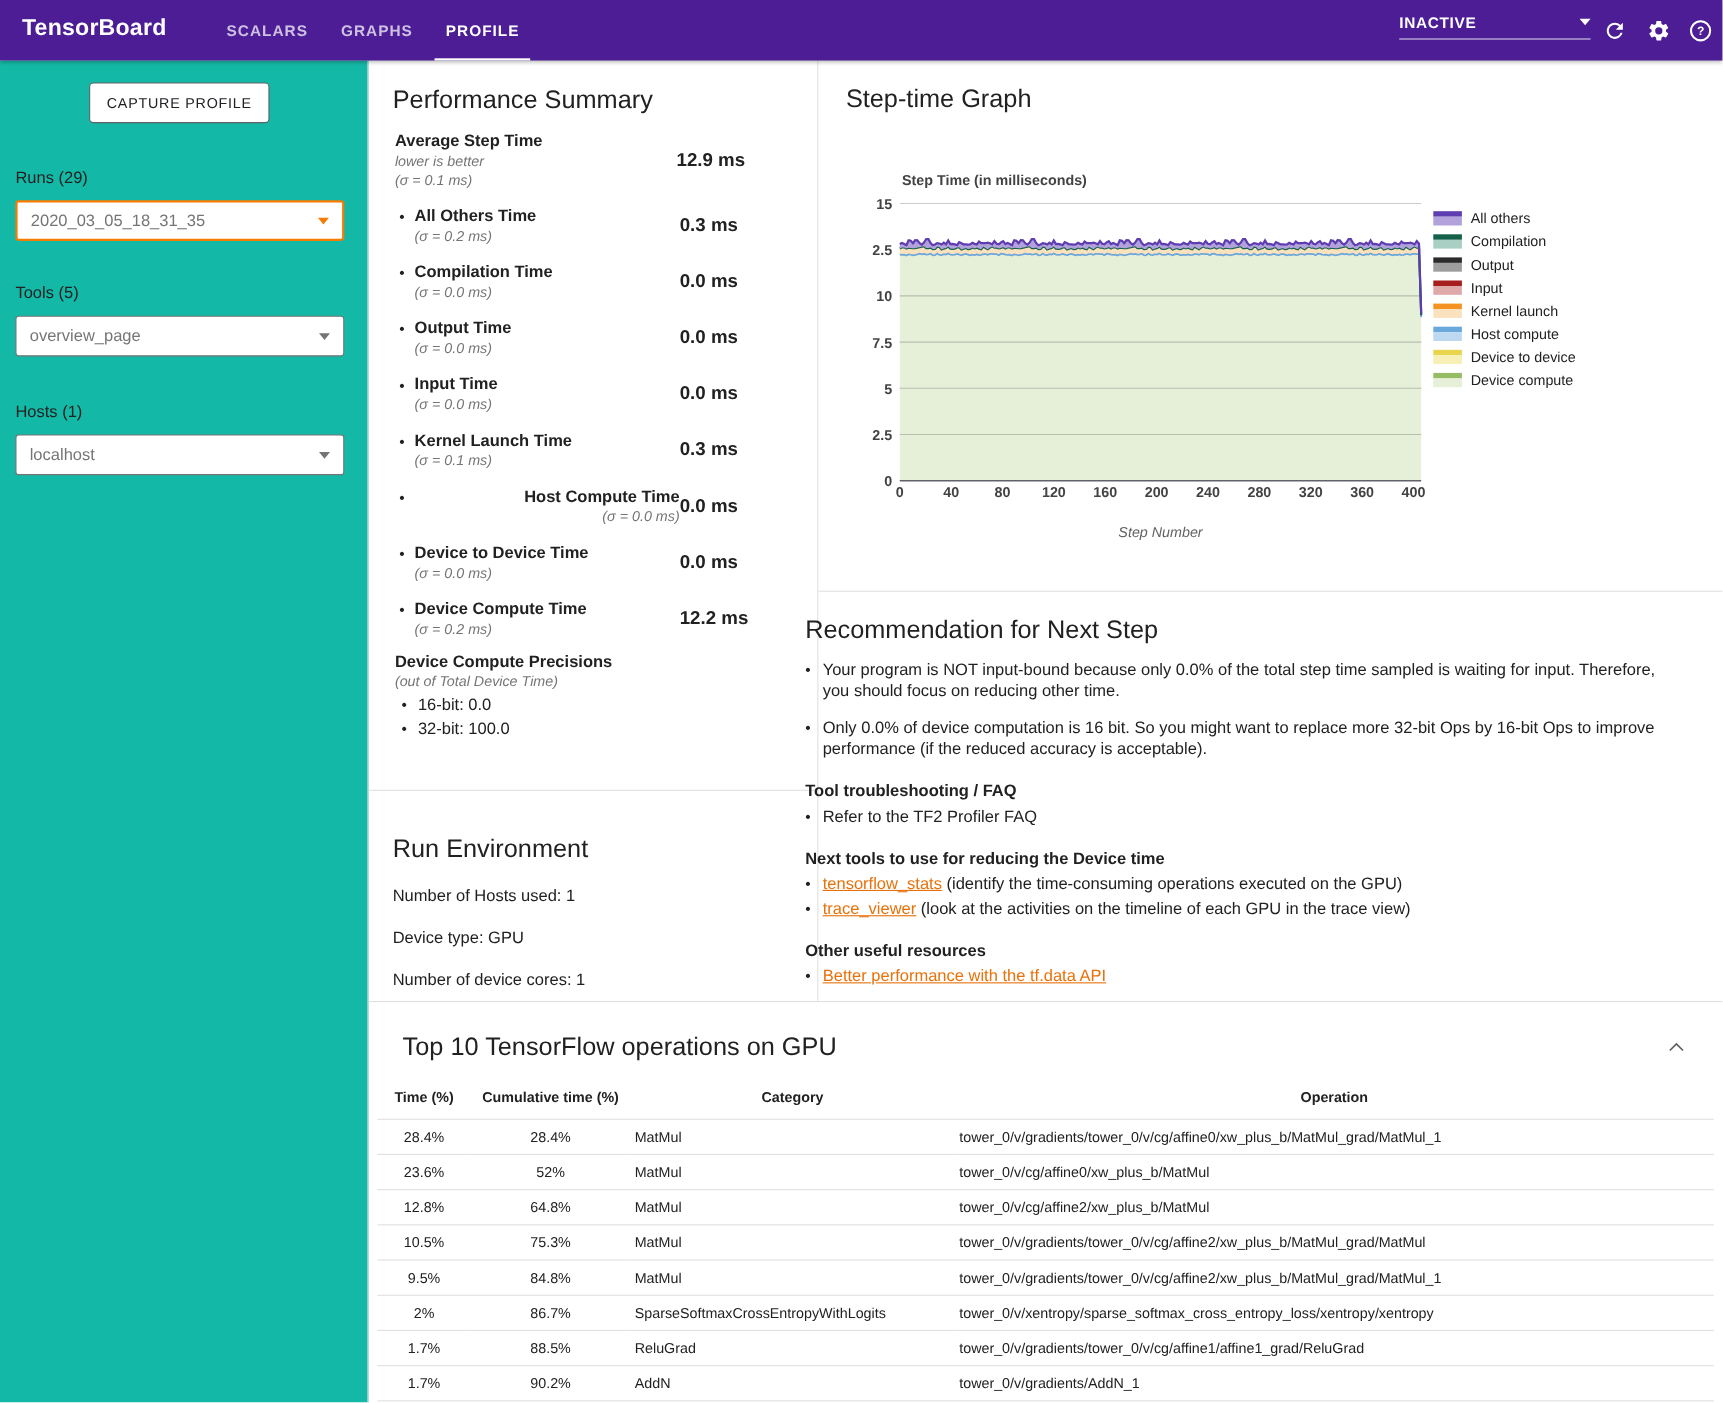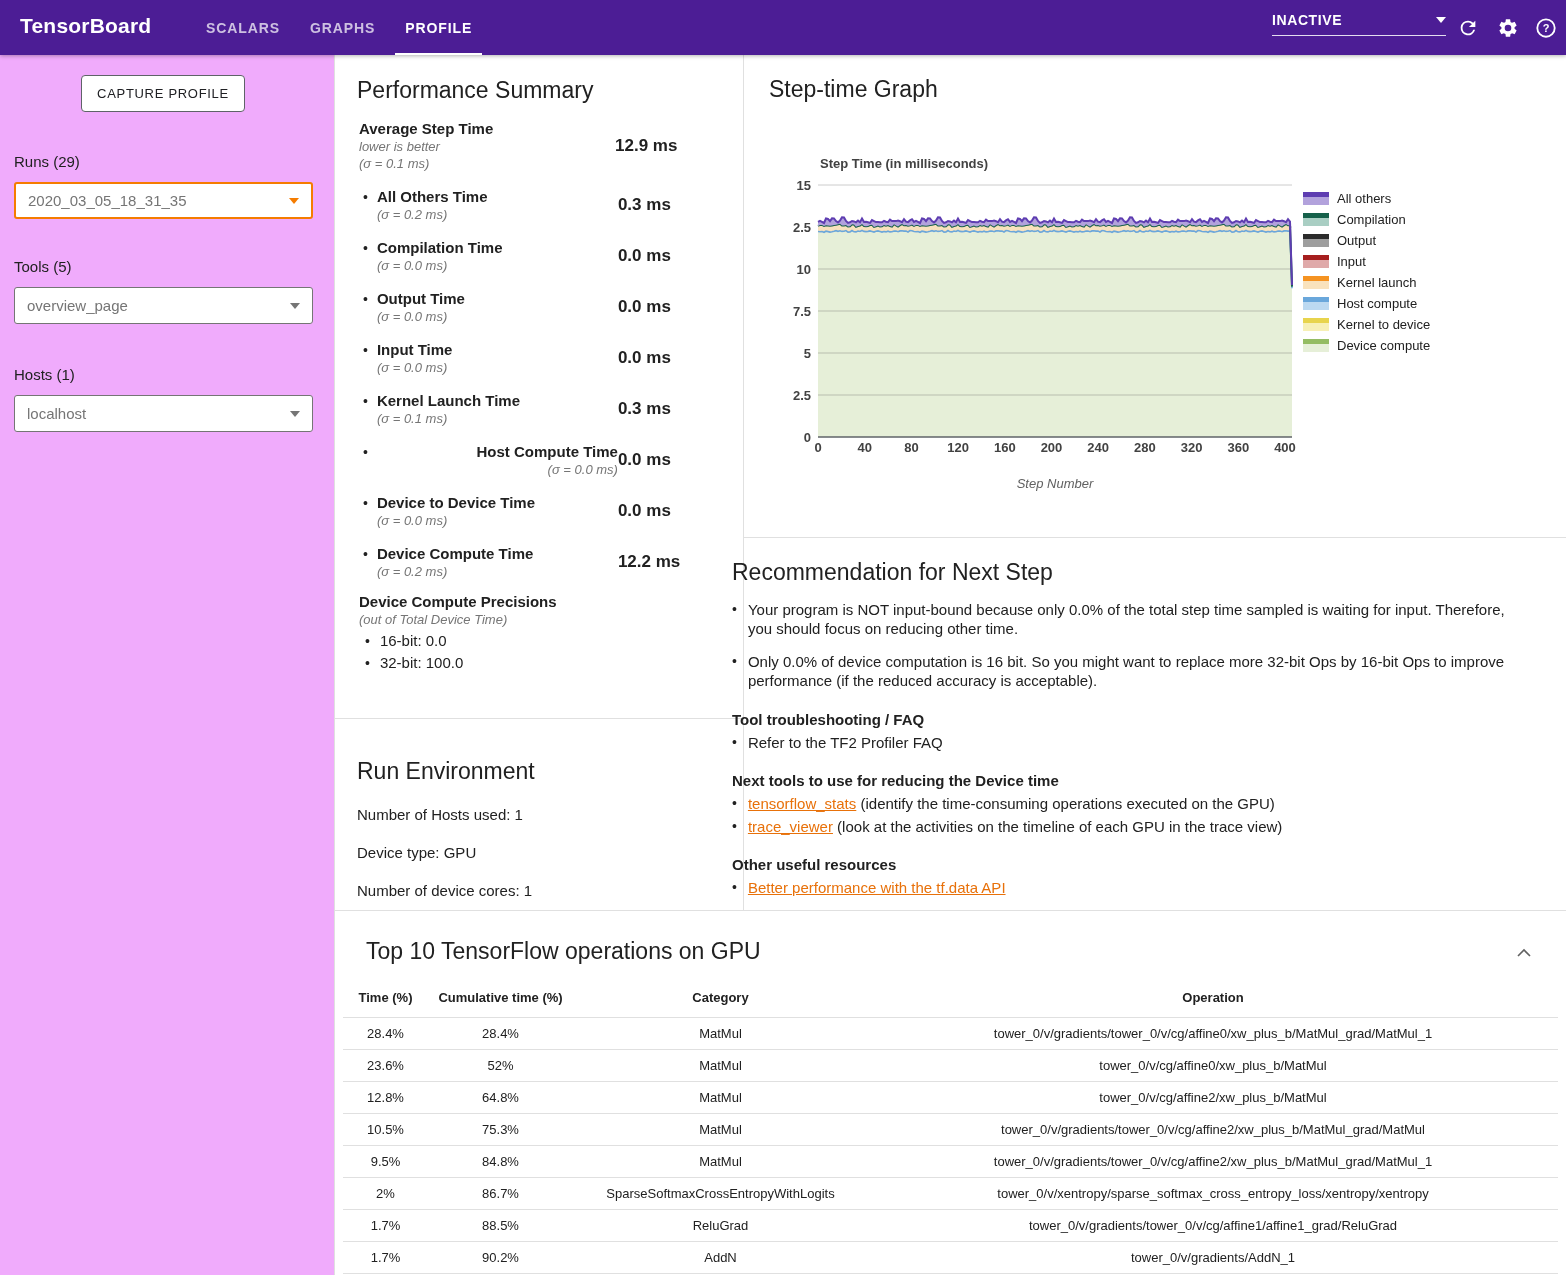--- a/index.html
+++ b/index.html
@@ -17,21 +17,21 @@
   .tab.active::after { content:""; position:absolute; left:2px; right:2px; bottom:0; height:2px; background:#fff; }
   .status { position:absolute; left:1272px; top:12px; width:174px; cursor:pointer; }
   .status-row { display:flex; justify-content:space-between; align-items:center; padding-bottom:7px;
                 border-bottom:1px solid rgba(255,255,255,.85); font-size:14px; font-weight:bold; letter-spacing:.6px; }
   .caret-w { width:0; height:0; border-left:5px solid transparent; border-right:5px solid transparent;
              border-top:6px solid #fff; }
   .icon-btn { position:absolute; top:13px; width:30px; height:30px; display:flex; align-items:center;
               justify-content:center; cursor:pointer; }
 
   
-  .sidebar { position:absolute; left:0; top:55px; width:335px; height:1220px; border-right:1px solid #e0e0e0; background:#f0abfc; }
+  .sidebar { position:absolute; left:0; top:55px; width:335px; height:1220px; border-right:1px solid #e0e0e0; background:#14b8a6; }
   .capture-btn { position:absolute; left:81px; top:20px; width:164px; height:37px; background:#fff;
                  border:1px solid #5f6368; border-radius:4px; font-family:"Liberation Sans",sans-serif;
                  font-size:13px; letter-spacing:.7px; color:#202124; cursor:pointer; }
   .side-group { position:absolute; left:14px; width:299px; }
   .side-label { font-size:15px; color:#212121; }
   .dd { margin-top:12px; height:37px; border-radius:3px; display:flex; align-items:center;
         justify-content:space-between; padding:0 12px; font-size:15px; color:#757575; background:#fff; cursor:pointer; }
   .dd.primary { border:2px solid #f57c00; }
   .dd.normal  { border:1px solid #757575; }
   .caret-o { width:0; height:0; border-left:5px solid transparent; border-right:5px solid transparent; border-top:6px solid #f57c00; }
@@ -83,21 +83,21 @@
   .topops { position:absolute; left:335px; top:910px; width:1231px; height:365px; overflow:hidden; }
   .topops .sec-title { position:absolute; left:31px; top:28px; }
   .collapse { position:absolute; right:34px; top:34px; cursor:pointer; }
   .ops-table { position:absolute; left:8px; top:74px; width:1215px; border-collapse:collapse; table-layout:fixed; }
   .ops-table th { font-size:13px; font-weight:bold; color:#212121; padding:6px 4px 12px 4px; }
   .ops-table td { font-size:13px; color:#212121; padding:8px 4px; border-top:1px solid #e0e0e0;
                   overflow:hidden; white-space:nowrap; }
   .ops-table th:nth-child(1), .ops-table td:nth-child(1),
   .ops-table th:nth-child(2), .ops-table td:nth-child(2) { text-align:center; }
   .ops-table th:nth-child(3), .ops-table th:nth-child(4) { text-align:center; }
-  .ops-table td:nth-child(3), .ops-table td:nth-child(4) { text-align:center; }
+  .ops-table td:nth-child(3), .ops-table td:nth-child(4) { text-align:left; }
   .ops-table tr:last-child td { border-bottom:1px solid #e0e0e0; }
 
   
   text { font-family:"Liberation Sans", sans-serif; }
   .tick-label { font-size:13px; font-weight:bold; fill:#424242; }
   .chart-title { font-size:13px; font-weight:bold; fill:#424242; }
   .axis-label { font-size:13px; font-style:italic; fill:#616161; }
 </style>
 </head>
 <body>
@@ -344,21 +344,21 @@
             <span class="ln" style="background: rgb(106, 167, 219);"></span>
             <span class="fl" style="background: rgb(188, 217, 241);"></span>
           </span>
           <span class="legend-label">Host compute</span>
         </div>
         <div class="legend-row">
           <span class="swatch">
             <span class="ln" style="background: rgb(232, 212, 77);"></span>
             <span class="fl" style="background: rgb(247, 240, 182);"></span>
           </span>
-          <span class="legend-label">Kernel to device</span>
+          <span class="legend-label">Device to device</span>
         </div>
         <div class="legend-row">
           <span class="swatch">
             <span class="ln" style="background: rgb(148, 188, 99);"></span>
             <span class="fl" style="background: rgb(230, 239, 216);"></span>
           </span>
           <span class="legend-label">Device compute</span>
         </div>
       </div>
   </div>

